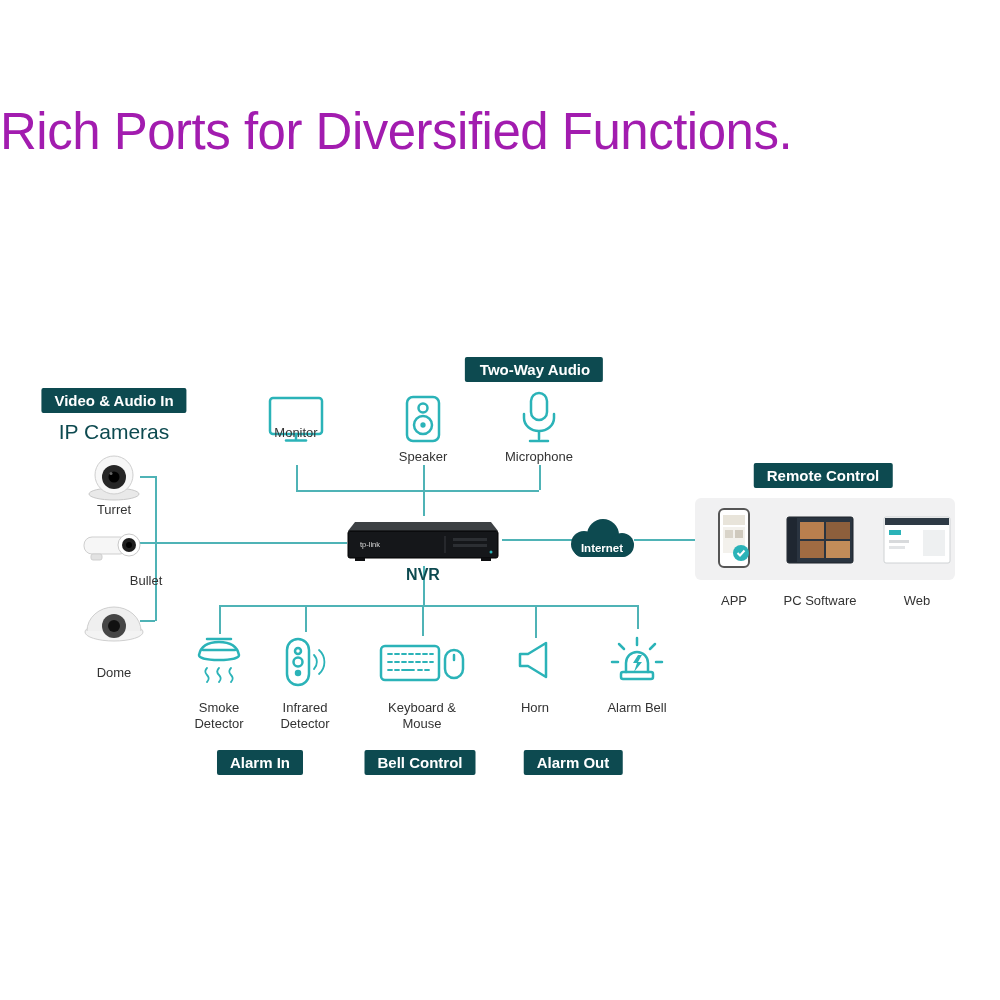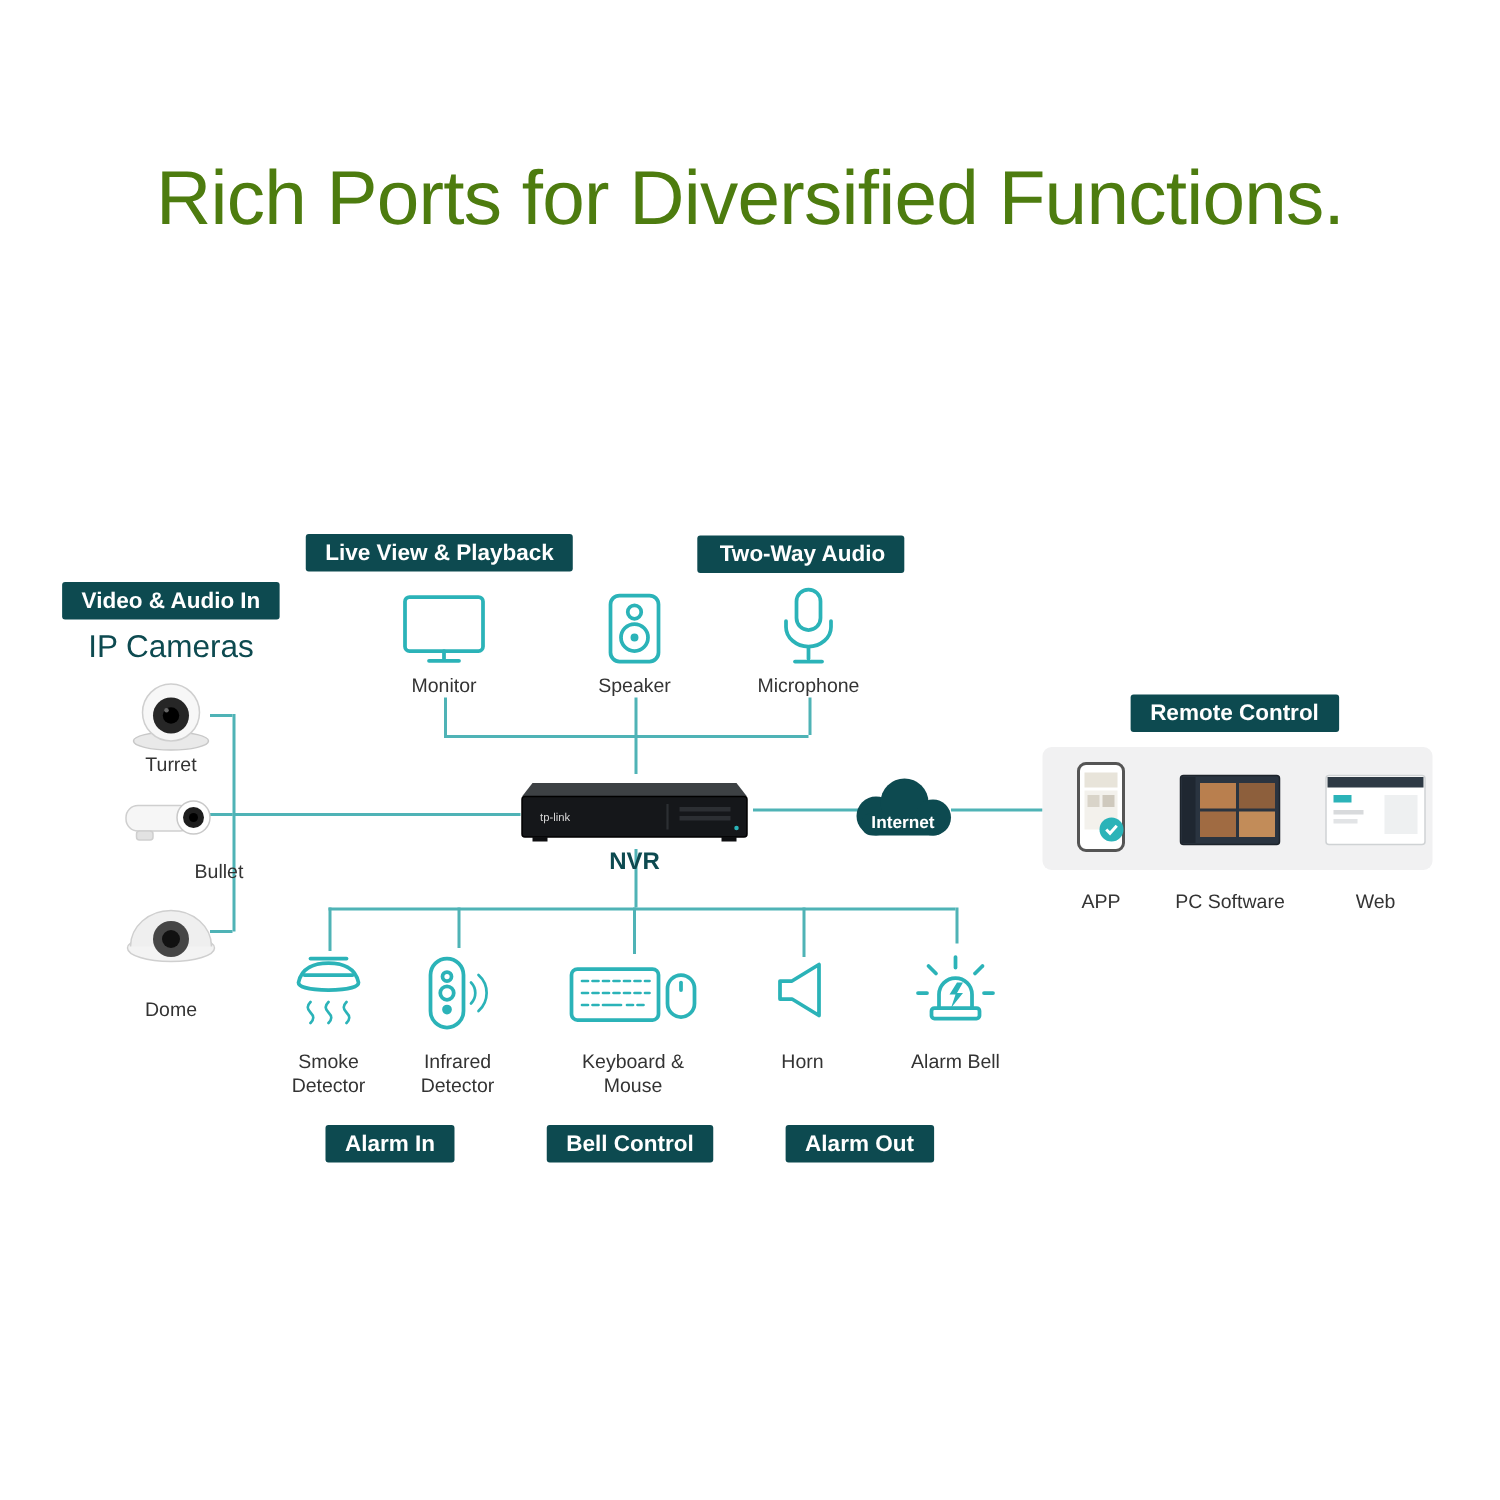--- a/index.html
+++ b/index.html
@@ -1,40 +1,39 @@
 <!DOCTYPE html>
 <html><head>
 <meta charset="utf-8">
 <style>
   * { margin:0; padding:0; box-sizing:border-box; }
   html,body { background:#ffffff; }
   body { width:1000px; height:1000px; position:relative; font-family:"Liberation Sans", sans-serif; overflow:hidden; }
   .stage { position:absolute; left:0; top:0; width:1000px; height:1000px; }
-  .title { position:absolute; left:0; top:102px; width:1000px; text-align:center; font-size:51px; letter-spacing:-0.5px; color:#4d7c0f; font-weight:500; }
+  .title { position:absolute; left:0; top:102px; width:1000px; text-align:left; font-size:51px; letter-spacing:-0.5px; color:#a21caf; font-weight:500; }
   .badge { position:absolute; transform:translateX(-50%); background:#0D4A50; color:#ffffff; font-size:15px; font-weight:bold; padding:4px 13px; border-radius:2px; white-space:nowrap; }
   .heading { position:absolute; transform:translateX(-50%); font-size:21px; font-weight:500; color:#0D4A50; white-space:nowrap; }
   .lbl { position:absolute; transform:translateX(-50%); font-size:13px; color:#333333; text-align:center; line-height:1.25; }
   .nowrap { white-space:nowrap; }
   .nvr-label { position:absolute; transform:translateX(-50%); font-size:16px; font-weight:bold; color:#0D4A50; }
   .icon { position:absolute; }
   .h { position:absolute; height:1.5px; background:#4FB3B6; }
   .v { position:absolute; width:1.5px; background:#4FB3B6; }
   .panel { position:absolute; left:695px; top:498px; width:260px; height:82px; background:#F1F1F2; border-radius:6px; }
   .stroke { fill:none; stroke:#2BB3B8; stroke-width:2.5; stroke-linecap:round; stroke-linejoin:round; }
   .stroke-thin { fill:none; stroke:#2BB3B8; stroke-width:1.8; stroke-linecap:round; }
 </style>
 </head>
 <body>
 
 <div class="stage">
 
   <div class="title">Rich Ports for Diversified Functions.</div>
 
   <div class="badge" style="left:114px; top:388px;">Video &amp; Audio In</div>
-  <div class="badge" style="left:293px; top:356px;">Live View &amp; Playback</div>
   <div class="badge" style="left:534px; top:357px;padding-left:15px;">Two-Way Audio</div>
   <div class="badge" style="left:823px; top:463px;">Remote Control</div>
   <div class="badge" style="left:260px; top:750px;">Alarm In</div>
   <div class="badge" style="left:420px; top:750px;">Bell Control</div>
   <div class="badge" style="left:573px; top:750px;">Alarm Out</div>
 
   <div class="h" style="left:140px; top:476px; width:15px;"></div>
   <div class="h" style="left:140px; top:542px; width:15px;"></div>
   <div class="h" style="left:140px; top:620px; width:15px;"></div>
   <div class="v" style="left:155px; top:476px; height:145px;"></div>
@@ -85,21 +84,21 @@
   </svg>
   <div class="lbl nowrap" style="left:114px; top:648px;margin-top:17px;">Dome</div>
 
   <svg class="icon" style="left:267px; top:395px;" width="58" height="48" viewBox="0 0 58 48">
     <g class="stroke">
       <rect x="3" y="3" width="52" height="36" rx="3"></rect>
       <line x1="29" y1="39" x2="29" y2="44"></line>
       <line x1="19" y1="45.5" x2="39" y2="45.5"></line>
     </g>
   </svg>
-  <div class="lbl nowrap" style="left:296px; top:449px;">Monitor</div>
+  <div class="lbl nowrap" style="left:296px; top:425px;">Monitor</div>
 
   <svg class="icon" style="left:403px; top:395px;" width="40" height="48" viewBox="0 0 40 48">
     <g class="stroke">
       <rect x="4" y="2" width="32" height="44" rx="6"></rect>
       <circle cx="20" cy="13" r="4.5"></circle>
       <circle cx="20" cy="30" r="9"></circle>
       <circle cx="20" cy="30" r="1.4" fill="#2BB3B8"></circle>
     </g>
   </svg>
   <div class="lbl nowrap" style="left:423px; top:449px;">Speaker</div>

